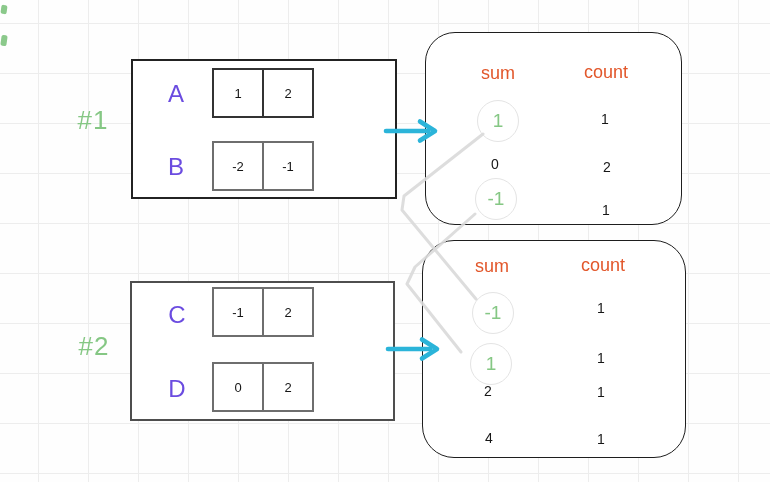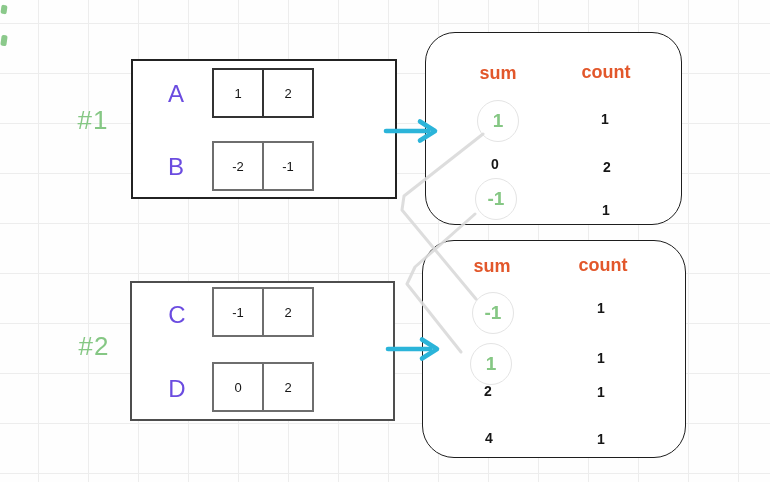--- a/index.html
+++ b/index.html
@@ -28,21 +28,21 @@
   .cell{
     position:absolute; width:48px; height:46px;
     border:2px solid #6e6e6e; background:#fff;
     display:flex; align-items:center; justify-content:center;
     font-size:13px; color:#151515;
   }
   .cell.dark{border-color:#333;}
 
   .hbox{
     position:absolute; background:#fff;
-    border:1.7px solid #1e1e1e; border-radius:30px;font-weight:bold;
+    border:1.7px solid #1e1e1e; border-radius:30px;
   }
   .hhead{color:#e2572b; font-size:18px;}
   .sumv,.cntv{font-size:14px; color:#161616;}
   .circled{
     width:40px; height:40px; border:1.6px solid #e4e4e4; border-radius:50%;
     background:#fff; display:flex; align-items:center; justify-content:center;
     color:#85c784; font-size:19px;
   }
   svg.overlay{position:absolute; left:0; top:0; pointer-events:none;}
 </style>

